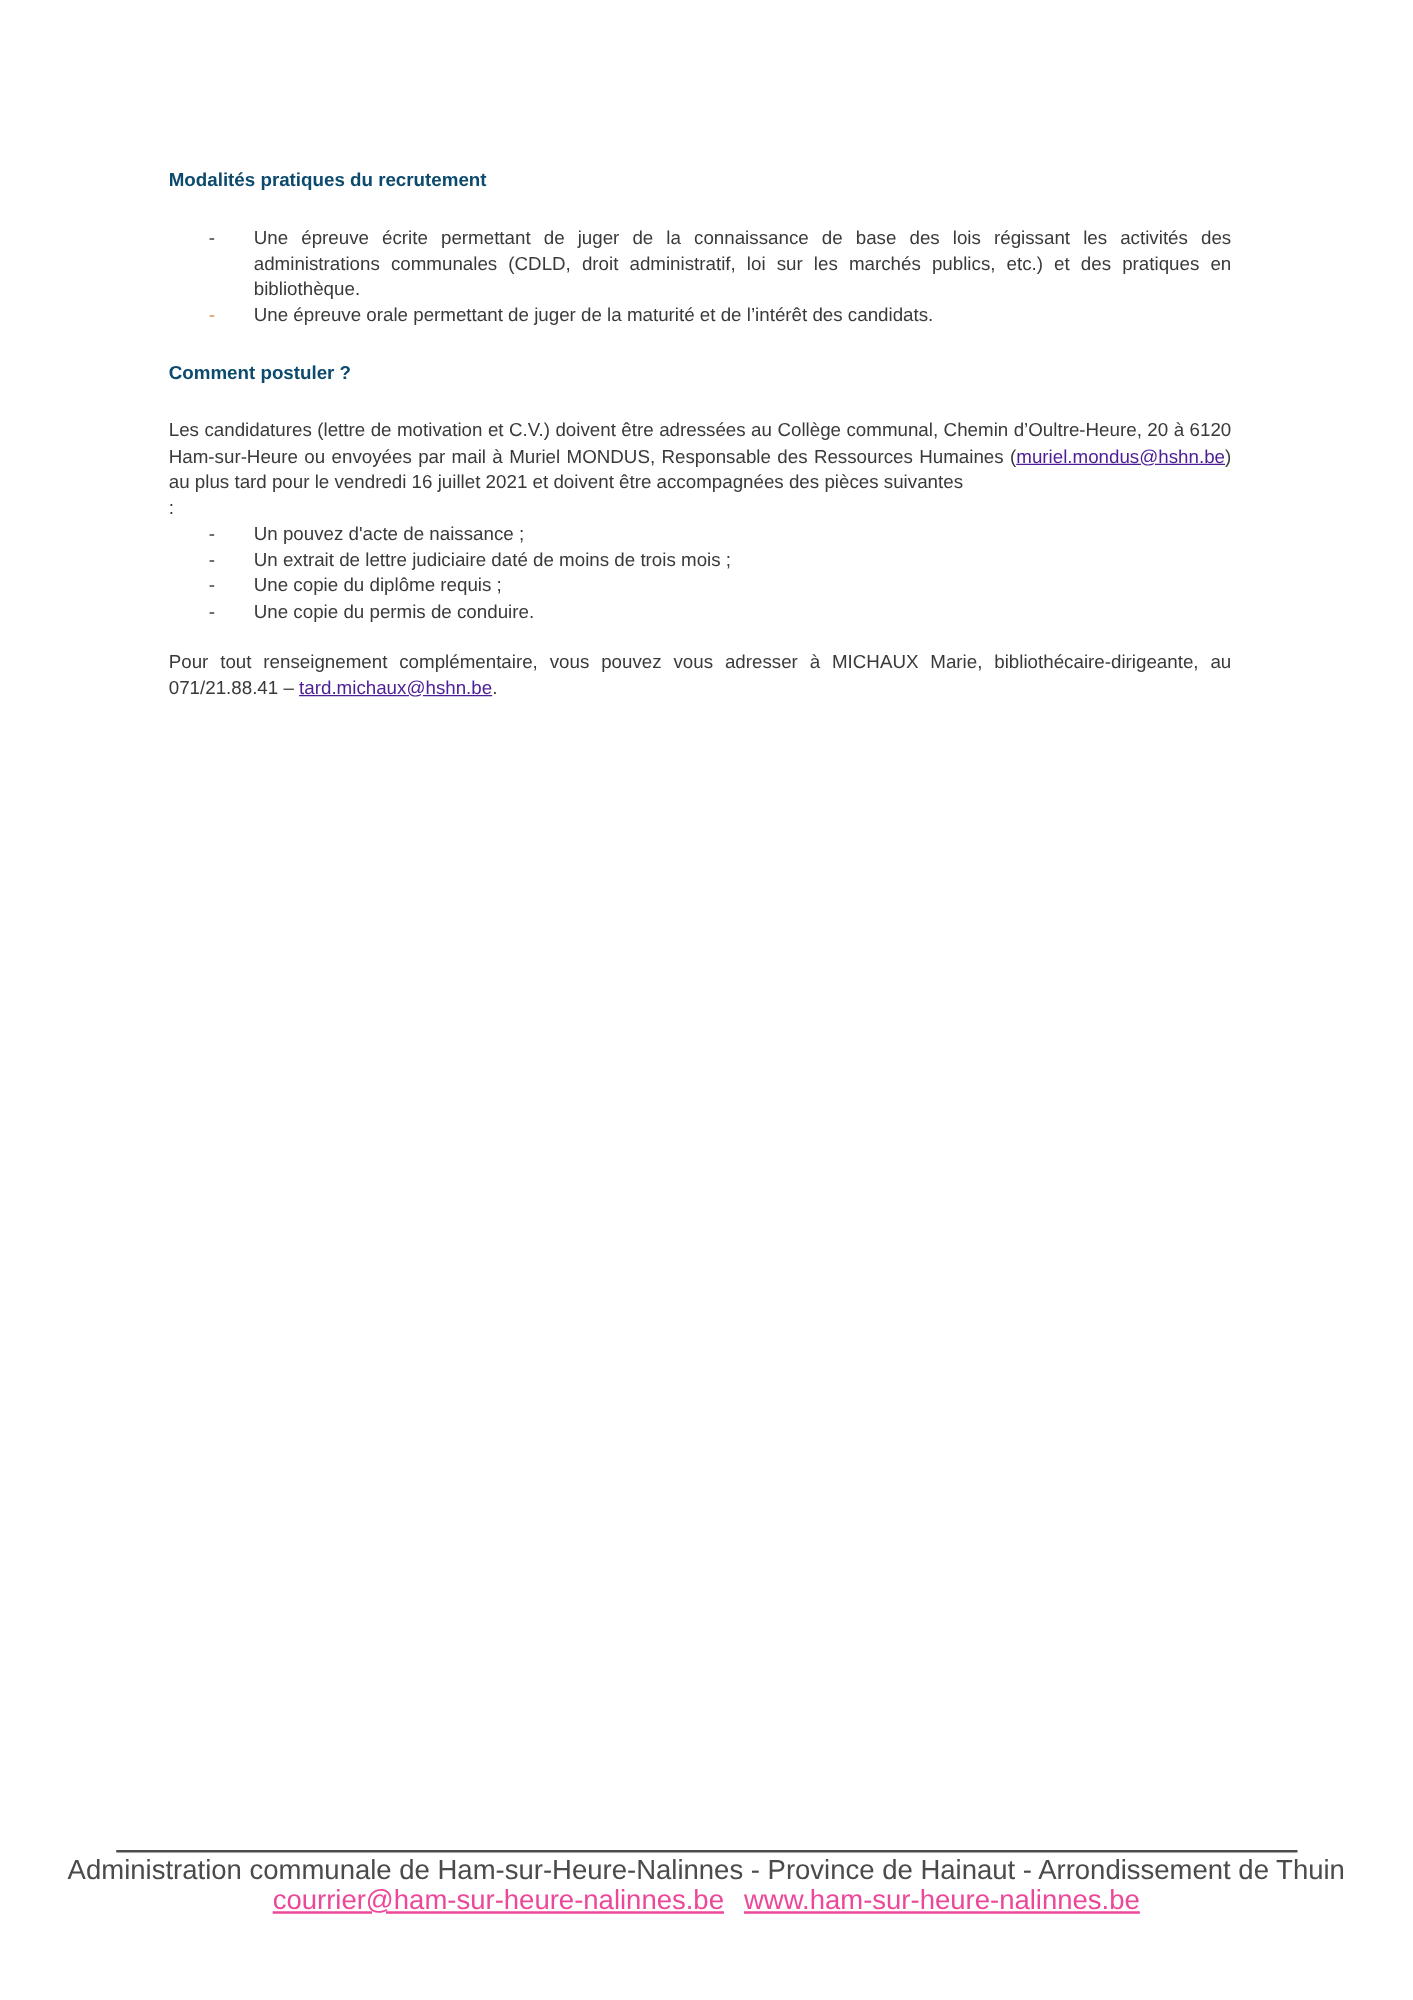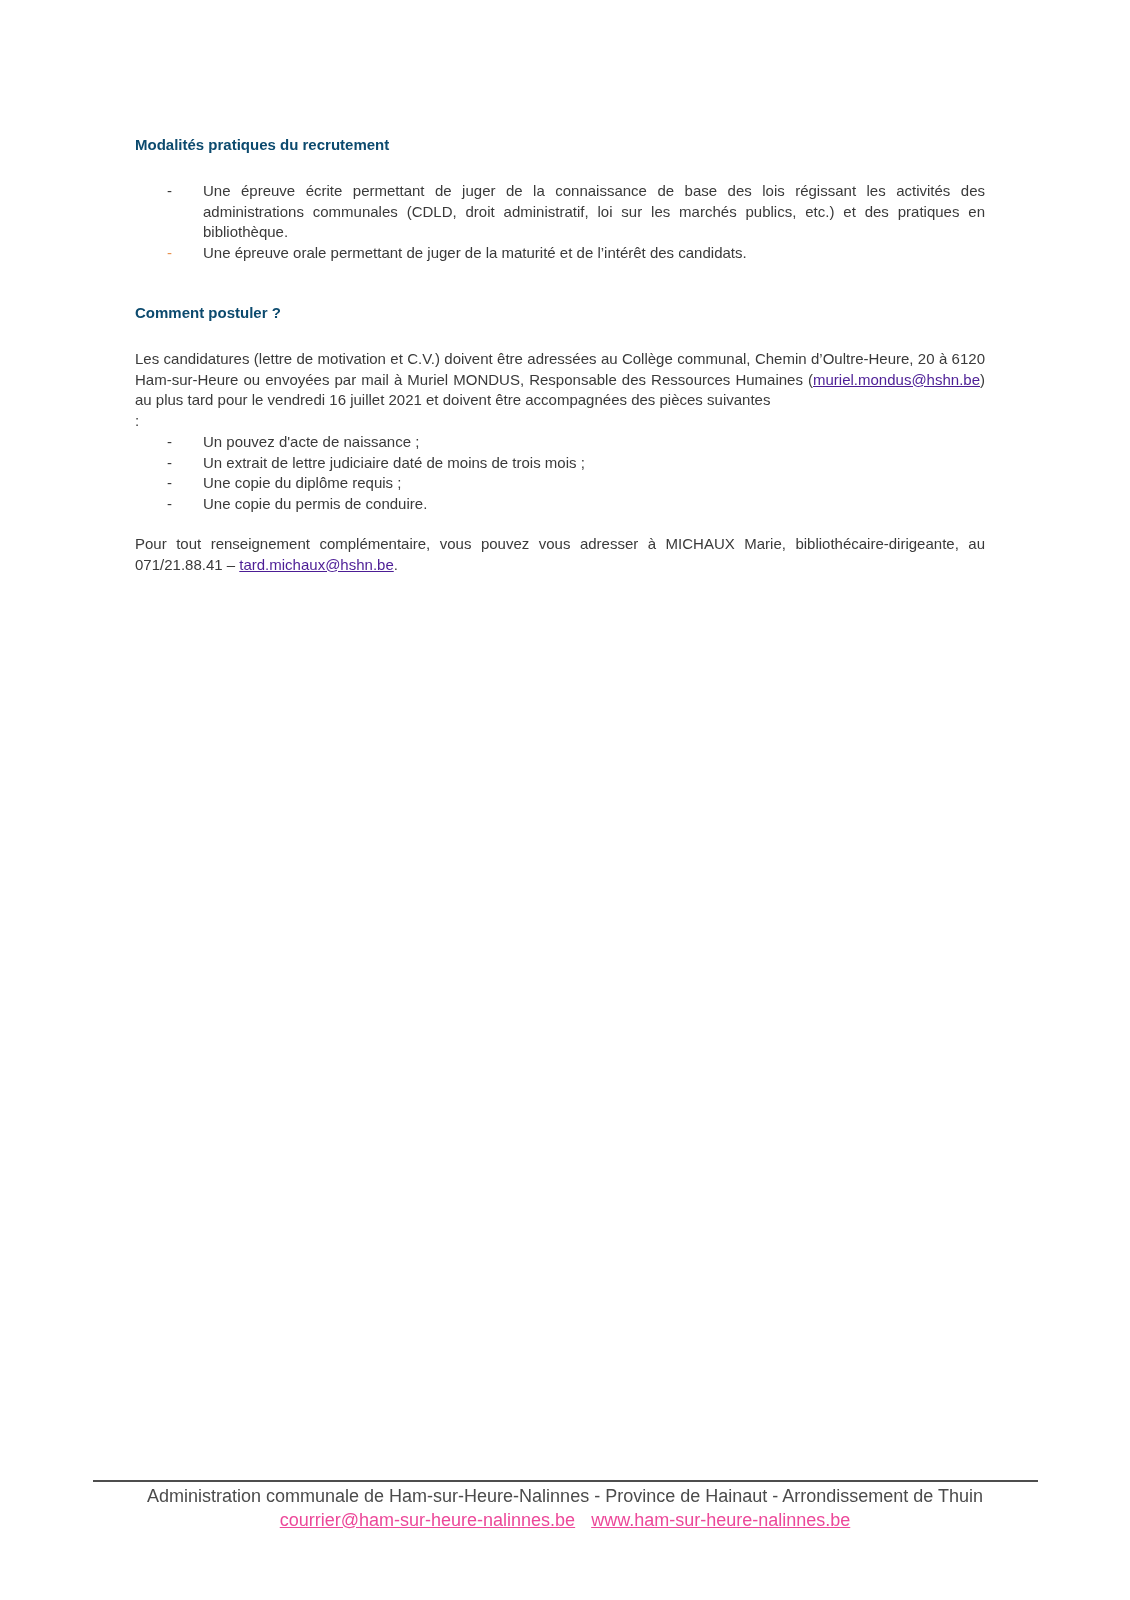--- a/index.html
+++ b/index.html
@@ -21,21 +21,21 @@
     padding: 135px 145px 0 135px;
   }
   .heading {
     margin: 0;
     font-size: 15px;
     line-height: 20px;
     font-weight: bold;
     color: #0c4a6e;
   }
   .heading-2 {
-    margin-top: 40px;
+    margin-top: 26px;
   }
   .list {
     margin-top: 26px;
   }
   .list-2 {
     margin-top: 1px;
   }
   .li {
     position: relative;
     padding-left: 68px;
@@ -69,21 +69,21 @@
     text-decoration: underline;
     cursor: pointer;
   }
   .footer {
     position: absolute;
     left: 0;
     top: 1480px;
     width: 100%;
     text-align: center;
     color: #4b4b4b;
-    font-size: 18px;
+    font-size: 22px;
     line-height: 24px;
   }
   .footer-rule {
     width: 945px;
     margin: 0 auto 2px auto;
     border-top: 2px solid #4d4d4d;
     height: 0;
   }
   .footer-link {
     color: #ec4899;

